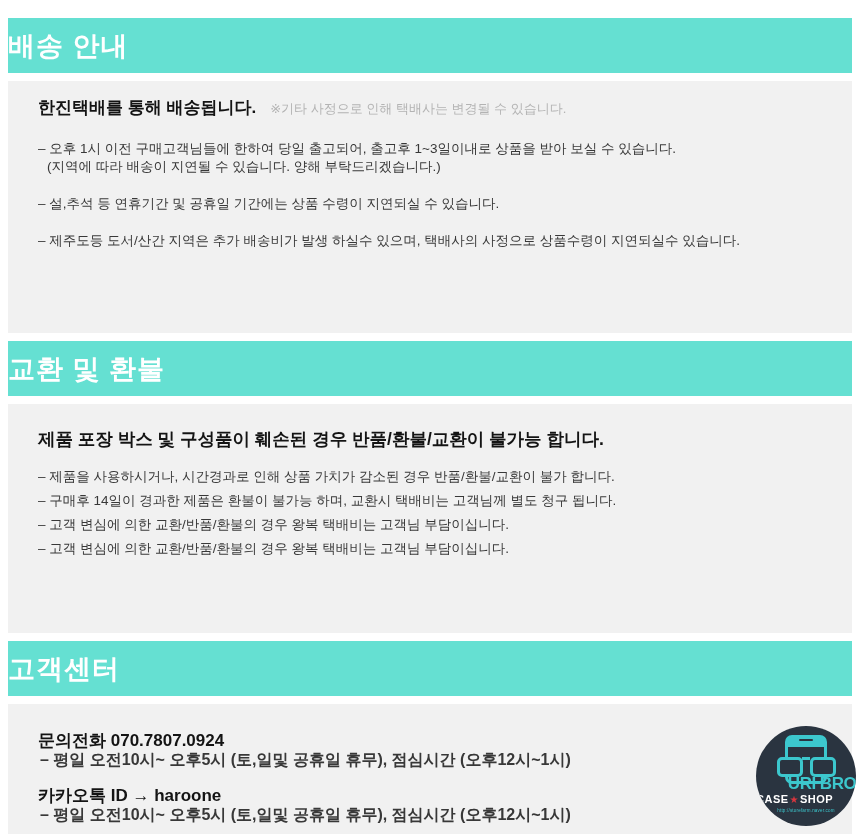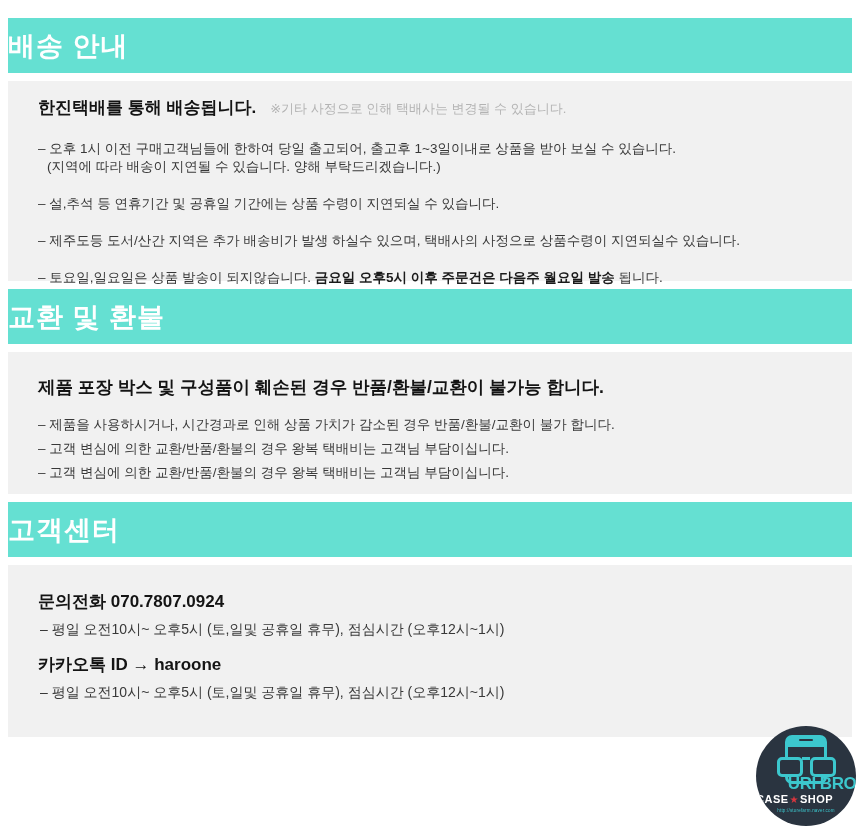--- a/index.html
+++ b/index.html
@@ -19,36 +19,36 @@
   }
   .band-title{
     color:#ffffff;font-size:27px;font-weight:bold;letter-spacing:1px;
   }
   .panel{
     background:var(--panel_bg,#f1f1f1);
     margin-bottom:8px;
     box-sizing:border-box;
     position:relative;
   }
-  .panel-1{height:200px;padding:15px 20px 12px 30px;}
-  .panel-2{height:142px;padding:23px 20px 0 30px;}
+  .panel-1{height:252px;padding:15px 20px 12px 30px;}
+  .panel-2{height:229px;padding:23px 20px 0 30px;}
   .panel-3{height:172px;padding:26px 20px 0 30px;}
   .panel-heading{margin:0 0 21px 0;}
   .h-bold{font-size:17px;font-weight:bold;color:#141414;}
   .h-note{font-size:13px;color:var(--note_gray,#b3b3b3);margin-left:14px;font-weight:normal;}
   .bullet{
     margin:0 0 19px 0;
     font-size:13.5px;color:#383838;line-height:18px;
   }
   .bullet-sub{display:inline-block;padding-left:9px;}
   .panel-2 .panel-heading{margin:0 0 14px 0;}
   .panel-2 .h-bold{font-size:17.5px;}
   .bullet-tight{margin:0;font-size:13.5px;color:#383838;line-height:24px;}
   .cs-label{margin:0;font-size:17px;font-weight:bold;color:#141414;line-height:22px;}
-  .cs-hours{margin:8px 0 17px 2px;font-size:14px;color:#383838;line-height:16px;}
+  .cs-hours{margin:0 0 17px 2px;font-size:16px;color:#383838;line-height:16px;font-weight:bold;}
   .bold-inline{font-weight:bold;color:#1a1a1a;}
 
   
   .logo{
     position:absolute;left:756px;top:726px;
     width:100px;height:100px;border-radius:50%;
     background:var(--logo_bg,#2a3440);
     overflow:hidden;
   }
   .logo-phone{
@@ -100,29 +100,29 @@
   <div class="inner">
 
     <div class="band">
       <div class="band-title">배송 안내</div>
     </div>
     <div class="panel panel-1">
       <p class="panel-heading"><span class="h-bold">한진택배를 통해 배송됩니다.</span><span class="h-note">※기타 사정으로 인해 택배사는 변경될 수 있습니다.</span></p>
       <p class="bullet"><span>– 오후 1시 이전 구매고객님들에 한하여 당일 출고되어, 출고후 1~3일이내로 상품을 받아 보실 수 있습니다.</span><br><span class="bullet-sub">(지역에 따라 배송이 지연될 수 있습니다. 양해 부탁드리겠습니다.)</span></p>
       <p class="bullet">– 설,추석 등 연휴기간 및 공휴일 기간에는 상품 수령이 지연되실 수 있습니다.</p>
       <p class="bullet">– 제주도등 도서/산간 지역은 추가 배송비가 발생 하실수 있으며, 택배사의 사정으로 상품수령이 지연되실수 있습니다.</p>
-      <p class="bullet"><span>– 토요일,일요일은 상품 발송이 되지않습니다. </span><span class="bold-inline">금요일 오후5시 이후 주문건은 다음주 월요일 발송</span><span> 됩니다.</span></p>
     </div>
 
     <div class="band">
       <div class="band-title">교환 및 환불</div>
     </div>
     <div class="panel panel-2">
       <p class="panel-heading"><span class="h-bold">제품 포장 박스 및 구성품이 훼손된 경우 반품/환불/교환이 불가능 합니다.</span></p>
       <p class="bullet-tight">– 제품을 사용하시거나, 시간경과로 인해 상품 가치가 감소된 경우 반품/환불/교환이 불가 합니다.</p>
+      <p class="bullet-tight">– 구매후 14일이 경과한 제품은 환불이 불가능 하며, 교환시 택배비는 고객님께 별도 청구 됩니다.</p>
       <p class="bullet-tight">– 고객 변심에 의한 교환/반품/환불의 경우 왕복 택배비는 고객님 부담이십니다.</p>
       <p class="bullet-tight">– 고객 변심에 의한 교환/반품/환불의 경우 왕복 택배비는 고객님 부담이십니다.</p>
     </div>
 
     <div class="band">
       <div class="band-title">고객센터</div>
     </div>
     <div class="panel panel-3">
       <p class="cs-label"><span>문의전화</span>&nbsp;<span>070.7807.0924</span></p>
       <p class="cs-hours">– 평일 오전10시~ 오후5시 (토,일및 공휴일 휴무), 점심시간 (오후12시~1시)</p>

